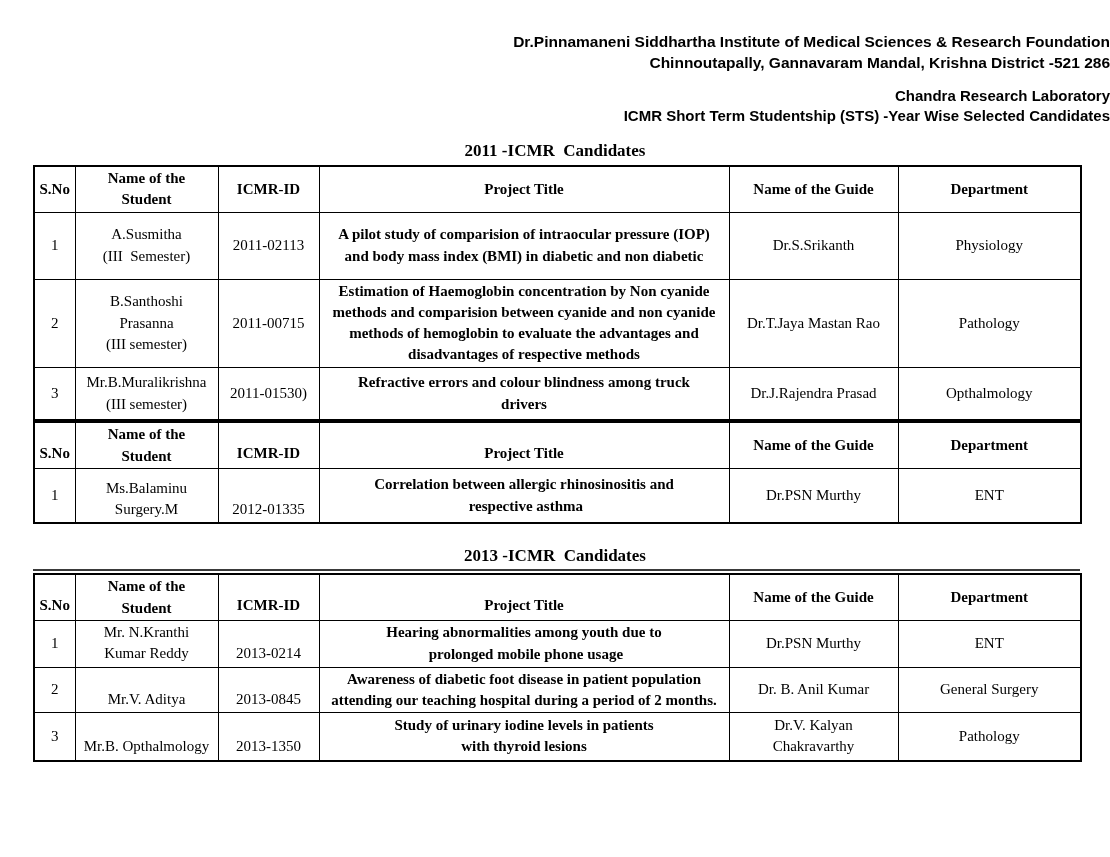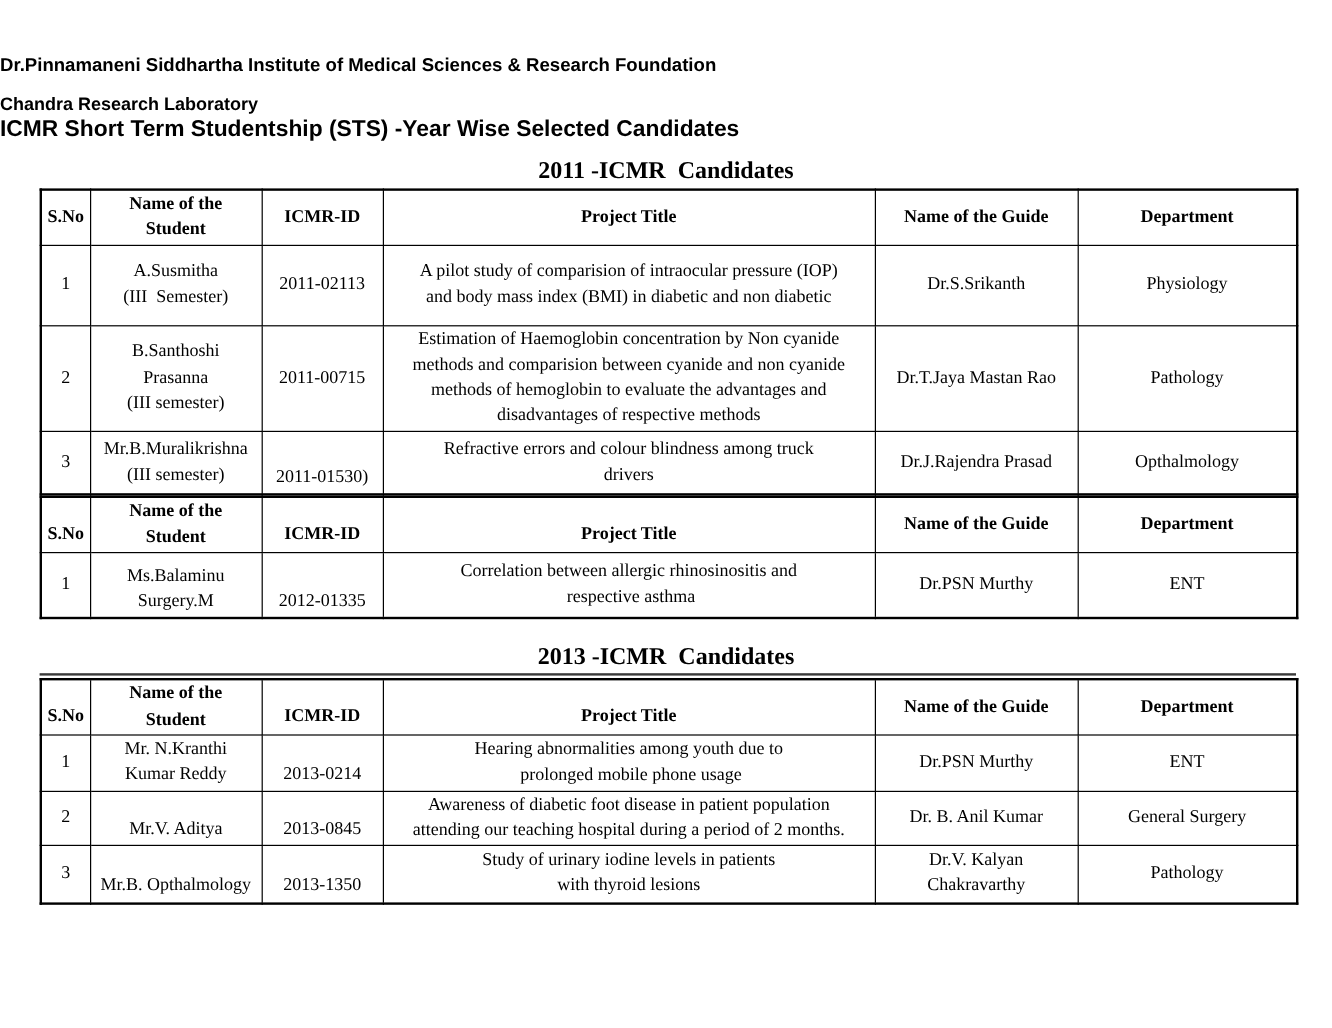--- a/index.html
+++ b/index.html
@@ -6,33 +6,33 @@
     margin: 0;
     padding: 0;
     background: #ffffff;
     width: 1110px;
     height: 857px;
     overflow: hidden;
     color: #000;
     font-family: "Liberation Serif", serif;
   }
   .doc-header {
-    text-align: left;
+    text-align: right;
     font-family: "Liberation Sans", sans-serif;
     font-weight: bold;
-    padding-top: 44px;
+    padding-top: 31px;
   }
   .inst-name, .inst-addr { font-size: 15.5px; line-height: 21px; }
   .lab-name   { font-size: 15px;   line-height: 20px; margin-top: 13px; }
-  .program    { font-size: 19px; line-height: 20px; }
+  .program    { font-size: 15px; line-height: 20px; }
 
   .year-section .section-title {
     font-family: "Liberation Serif", serif;
     font-weight: bold;
-    font-size: 20px;
+    font-size: 17px;
     line-height: 19px;
     text-align: center;
     white-space: pre;
     margin: 18px 0 5px 0;
   }
   .year-section:first-of-type .section-title { margin-top: 15px; }
   .year-section:nth-of-type(3) .section-title { margin-top: 22px; margin-bottom: 4px; }
 
   .table-outer { margin: 0 30px 0 33px; width: 1047px; }
   .with-top-rule { border-top: 2px solid #3a3a3a; padding-top: 2px; }
@@ -53,39 +53,40 @@
   }
   table.candidates th {
     font-weight: bold;
     text-align: center;
     vertical-align: middle;
   }
   table.candidates td {
     text-align: center;
     vertical-align: middle;
   }
-  td.c-project { text-align: left; }
+  td.c-project { text-align: left; font-weight: bold; }
   td.c-sno { vertical-align: bottom; padding-bottom: 3px; }
 
   
   .t1 td.c-student, .t2 td.c-student,
   .t1 td.c-icmr,    .t2 td.c-icmr { vertical-align: bottom; padding-bottom: 2px; }
   
-  .t0 tbody tr:nth-child(3) td.c-icmr { vertical-align: bottom; padding-bottom: 2px; }
+  .t0 tbody tr:nth-child(3) td.c-icmr { vertical-align: bottom; padding-bottom: 15px; }
 
   
   .t1 th.c-sno, .t2 th.c-sno,
   .t1 th.c-icmr, .t2 th.c-icmr,
   .t1 th.c-project, .t2 th.c-project { vertical-align: bottom; padding-bottom: 4px; }
 </style>
 </head>
 <body>
 
 <div class="doc-header">
   <div class="inst-name">Dr.Pinnamaneni Siddhartha Institute of Medical Sciences &amp; Research Foundation</div>
+  <div class="inst-addr">Chinnoutapally, Gannavaram Mandal, Krishna District -521 286</div>
   <div class="lab-name">Chandra Research Laboratory</div>
   <div class="program">ICMR Short Term Studentship (STS) -Year Wise Selected Candidates</div>
 </div>
 
 <div id="sections">
     <section class="year-section">
       <div class="section-title">2011 -ICMR  Candidates</div>
       <div class="table-outer">
         <table class="candidates t0">
           <colgroup>

